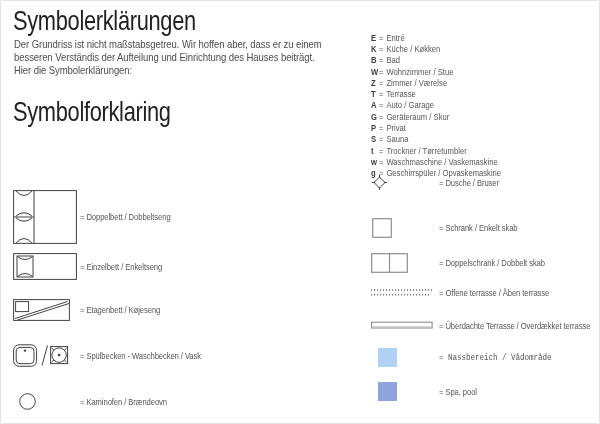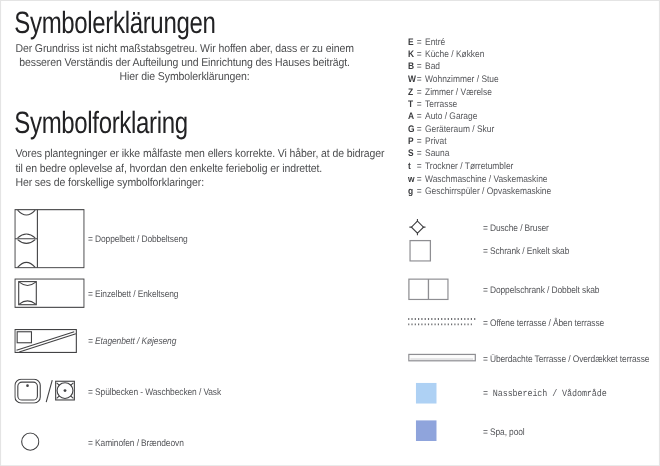--- a/index.html
+++ b/index.html
@@ -37,32 +37,27 @@
   .crow .lab{color:#55565a;}
   .ic{stroke:#424244;fill:none;stroke-width:1;}
   .ic-gray{stroke:#8e8e92;fill:none;stroke-width:1.2;}
 </style>
 </head>
 <body>
 
 <div class="page">
 
   <h1 class="h1" style="left:13px;top:5px;">Symbolerklärungen</h1>
-  <div class="intro" style="left:14px;top:38px;text-align:center;">
+  <div class="intro" style="left:14px;top:38px;">
     <div class="line">Der Grundriss ist nicht maßstabsgetreu. Wir hoffen aber, dass er zu einem</div>
     <div class="line">besseren Verständis der Aufteilung und Einrichtung des Hauses beiträgt.</div>
     <div class="line">Hier die Symbolerklärungen:</div>
   </div>
 
   <h1 class="h1" style="left:13px;top:96px;">Symbolforklaring</h1>
-  <div class="intro" style="left:14px;top:134px;">
-    <div class="line">Vores plantegninger er ikke målfaste men ellers korrekte. Vi håber, at de bidrager</div>
-    <div class="line">til en bedre oplevelse af, hvordan den enkelte feriebolig er indrettet.</div>
-    <div class="line">Her ses de forskellige symbolforklaringer:</div>
-  </div>
 
   <div class="codes">
     <div class="crow">
         <span class="cd">E</span>
         <span class="eq">=</span>
         <span class="lab">Entré</span>
       </div>
     <div class="crow">
         <span class="cd">K</span>
         <span class="eq">=</span>
@@ -141,21 +136,21 @@
   <div class="lrow left" style="left:13px;top:253px;width:330px;height:27px;">
     <svg class="ic" width="64" height="27" viewBox="0 0 64 27">
       <rect x="0.6" y="0.6" width="62.8" height="25.8"></rect>
       <rect x="4" y="3" width="16" height="21"></rect>
       <path d="M4.5,3.5 Q12,9.5 19.5,3.5"></path>
       <path d="M4.5,23.5 Q12,17.5 19.5,23.5"></path>
     </svg>
     <span class="lbl">= Einzelbett / Enkeltseng</span>
   </div>
 
-  <div class="lrow left" style="left:13px;top:299px;width:330px;height:22px;font-style:italic;">
+  <div class="lrow left" style="left:13px;top:299px;width:330px;height:22px;">
     <svg class="ic" width="57" height="22" viewBox="0 0 57 22">
       <rect x="0.6" y="0.6" width="55.8" height="20.8"></rect>
       <rect x="2.6" y="2.6" width="13" height="10"></rect>
       <line x1="2" y1="19.5" x2="54.5" y2="2.5"></line>
       <line x1="4.5" y1="21" x2="56" y2="4.5"></line>
     </svg>
     <span class="lbl">= Etagenbett / Køjeseng</span>
   </div>
 
   <div class="lrow left" style="left:13px;top:344px;width:330px;height:23px;">
@@ -175,21 +170,21 @@
     <span class="lbl">= Spülbecken - Waschbecken / Vask</span>
   </div>
 
   <div class="lrow left" style="left:13px;top:393px;width:330px;height:17px;">
     <svg class="ic" width="17" height="17" viewBox="0 0 17 17" style="left:6px;">
       <circle cx="8.5" cy="8.5" r="7.8"></circle>
     </svg>
     <span class="lbl">= Kaminofen / Brændeovn</span>
   </div>
 
-  <div class="lrow right" style="left:371px;top:199px;width:200px;height:15px;text-align:center;">
+  <div class="lrow right" style="left:371px;top:175px;width:200px;height:15px;text-align:center;">
     <svg class="ic" width="15" height="15" viewBox="0 0 15 15" style="left:1px;">
       <path d="M7.5,2 L13,7.5 L7.5,13 L2,7.5 Z"></path>
       <line x1="7.5" y1="0" x2="7.5" y2="2.8"></line>
       <line x1="7.5" y1="12.2" x2="7.5" y2="15"></line>
       <line x1="0" y1="7.5" x2="2.8" y2="7.5"></line>
       <line x1="12.2" y1="7.5" x2="15" y2="7.5"></line>
     </svg>
     <span class="lbl">= Dusche / Bruser</span>
   </div>
 

